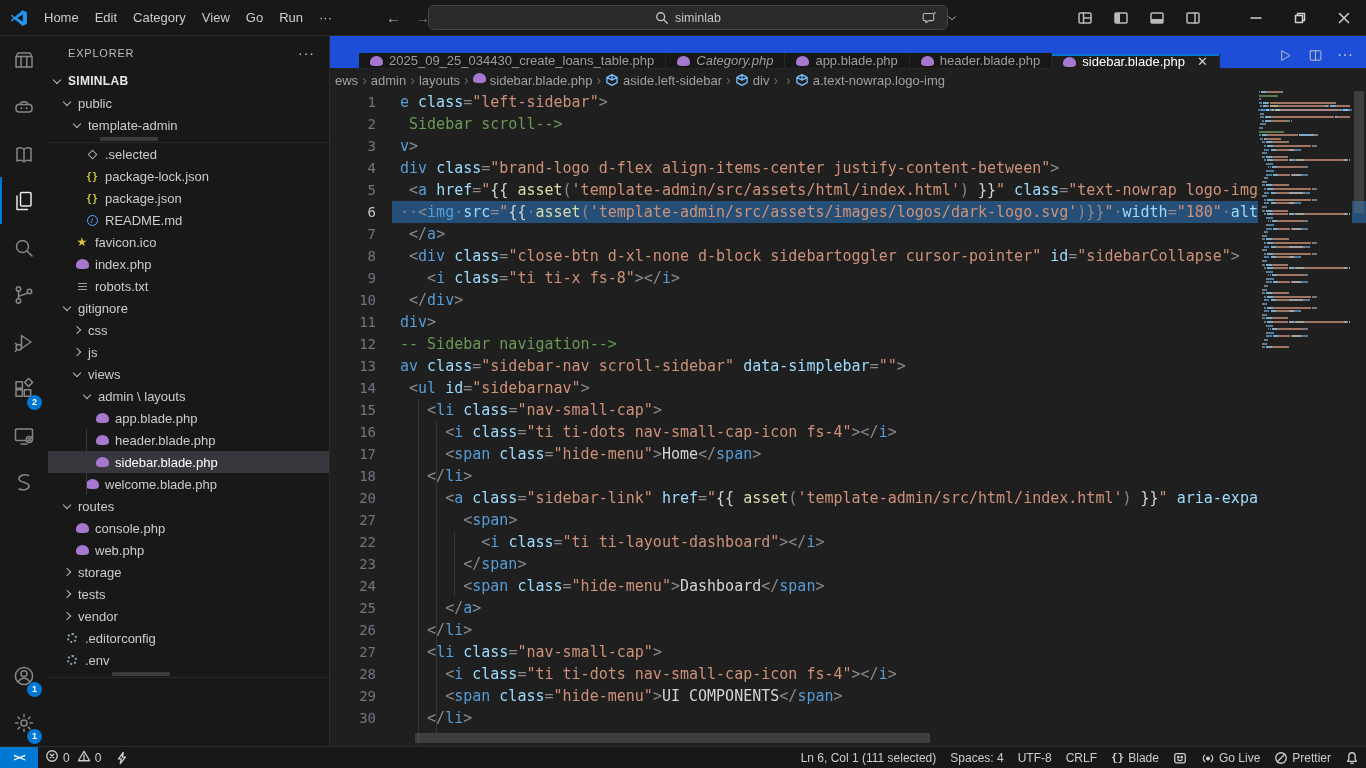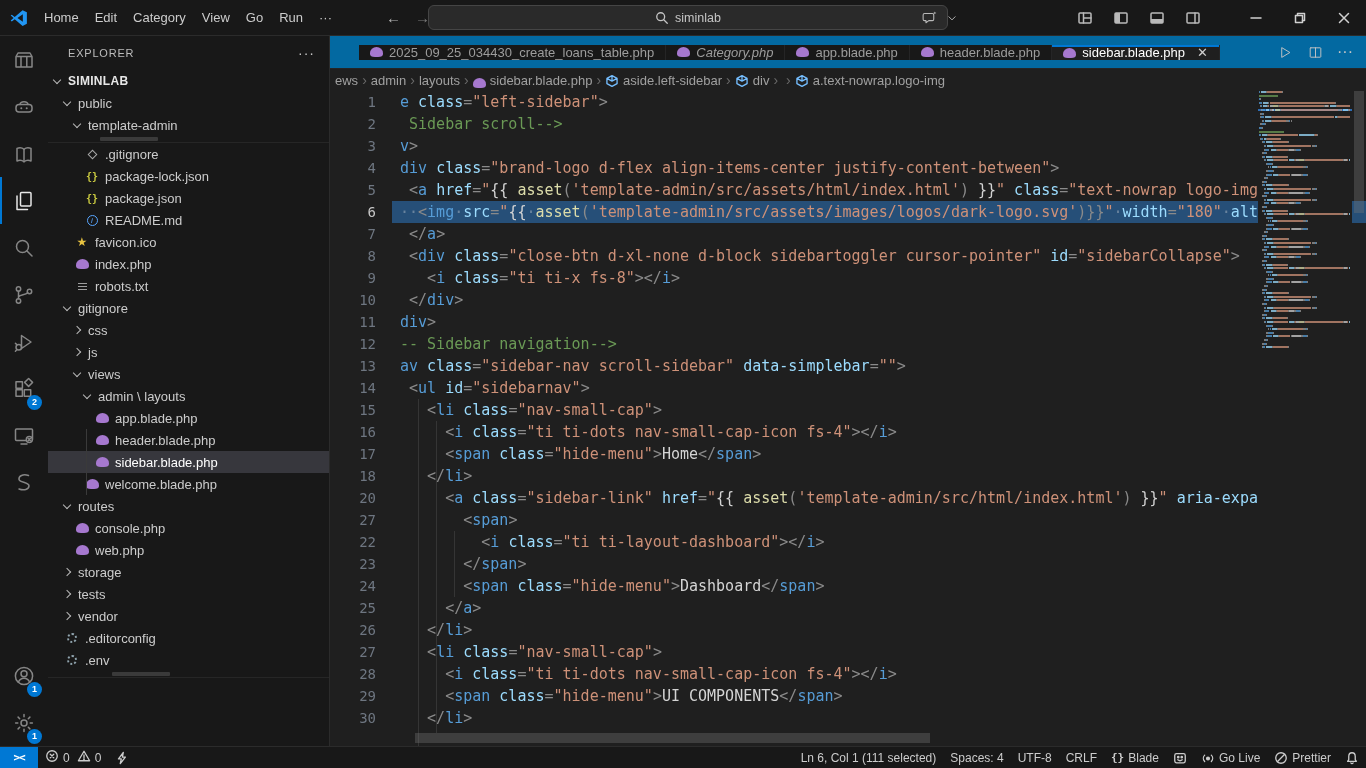--- a/index.html
+++ b/index.html
@@ -61,35 +61,35 @@
   .star-icon { color:#e8c341; font-size:12px; line-height:12px; }
   .txt-icon { width:9px; height:7px; background:repeating-linear-gradient(#9e9e9e 0 1px, transparent 1px 3px); }
   .sliver-row { height:7px; overflow:hidden; border-bottom:1px solid #262626; }
   .sliver-bar { height:4px; background:#3a3a3a; border-radius:1px; margin-top:1px; width:58px; }
   .tree-guide { position:absolute; width:1px; background:#3a3a3a; }
   .sb-section { height:22px; display:flex; align-items:center; gap:8px; padding-left:8px;
     font-size:11px; font-weight:700; letter-spacing:.4px; color:#cccccc; border-top:1px solid #2b2b2b; }
 
   
   .editorcol { flex:1; display:flex; flex-direction:column; min-width:0; background:#1f1f1f; }
-  .tabsbar { height:33px; background:#0369a1; display:flex; align-items:center; border-bottom:1px solid #252526; }
+  .tabsbar { height:33px; background:#1d4ed8; display:flex; align-items:flex-end; border-bottom:1px solid #252526; }
   .tab-sliver { width:29px; border-right:1px solid #252526; position:relative; overflow:hidden; flex:0 0 auto; }
   .tab-sliver .php-icon { position:absolute; left:-7px; top:11px; }
   .tab { display:flex; align-items:center; gap:6px; padding:0 11px; border-right:1px solid #252526;
     background:#181818; color:#9d9d9d; font-size:13px; position:relative; flex:0 0 auto; }
   .tab.preview .tlabel { font-style:italic; }
   .tab.active { background:#1f1f1f; color:#ffffff; margin-bottom:-1px; }
   .tab.active::before { content:""; position:absolute; left:0; right:0; top:0; height:1.5px; background:#0078d4; }
   .tab .closex { margin-left:6px; color:#cfcfcf; font-size:13px; }
   .tab-actions { margin-left:auto; display:flex; align-items:center; gap:4px; padding-right:8px; color:#c5c5c5; }
   .tab-actions .ta { width:26px; height:26px; display:flex; align-items:center; justify-content:center; }
 
   .breadcrumbs { height:22px; display:flex; align-items:center; padding-left:5px; font-size:13px;
     color:#a0a0a0; white-space:nowrap; overflow:hidden; }
-  .bc-item { display:flex; align-items:flex-end; gap:4px; }
+  .bc-item { display:flex; align-items:flex-start; gap:4px; }
   .bc-sep { color:#6a6a6a; padding:0 4px; font-size:14px; }
   .bc-item svg { width:14px; height:14px; }
 
   
   .code-wrap { flex:1; position:relative; overflow:hidden; }
   .code-lines { position:absolute; inset:0; }
   .line { height:22px; display:flex; font:15px/22px "DejaVu Sans Mono", monospace; white-space:pre; }
   .ln { flex:0 0 62px; text-align:right; padding-right:16px; color:#6e7681; font-size:14px; }
   .line.sel .ln { color:#c6c6c6; }
   .txt { white-space:pre; padding-left:8px; }
@@ -314,21 +314,21 @@
             <span class="chev exp"></span>
             <span class="tlabel">template-admin</span>
           </div>
           <div class="sliver-row">
             <div class="sliver-bar" style="margin-left: 52px;"></div>
           </div>
           <div class="trow" style="padding-left: 36px;">
             <span class="ficon">
               <span class="git-icon"></span>
             </span>
-            <span class="tlabel">.gitignore</span>
+            <span class="tlabel">.selected</span>
           </div>
           <div class="trow" style="padding-left: 36px;">
             <span class="ficon">
               <span class="json-icon">{}</span>
             </span>
             <span class="tlabel">package-lock.json</span>
           </div>
           <div class="trow" style="padding-left: 36px;">
             <span class="ficon">
               <span class="json-icon">{}</span>

